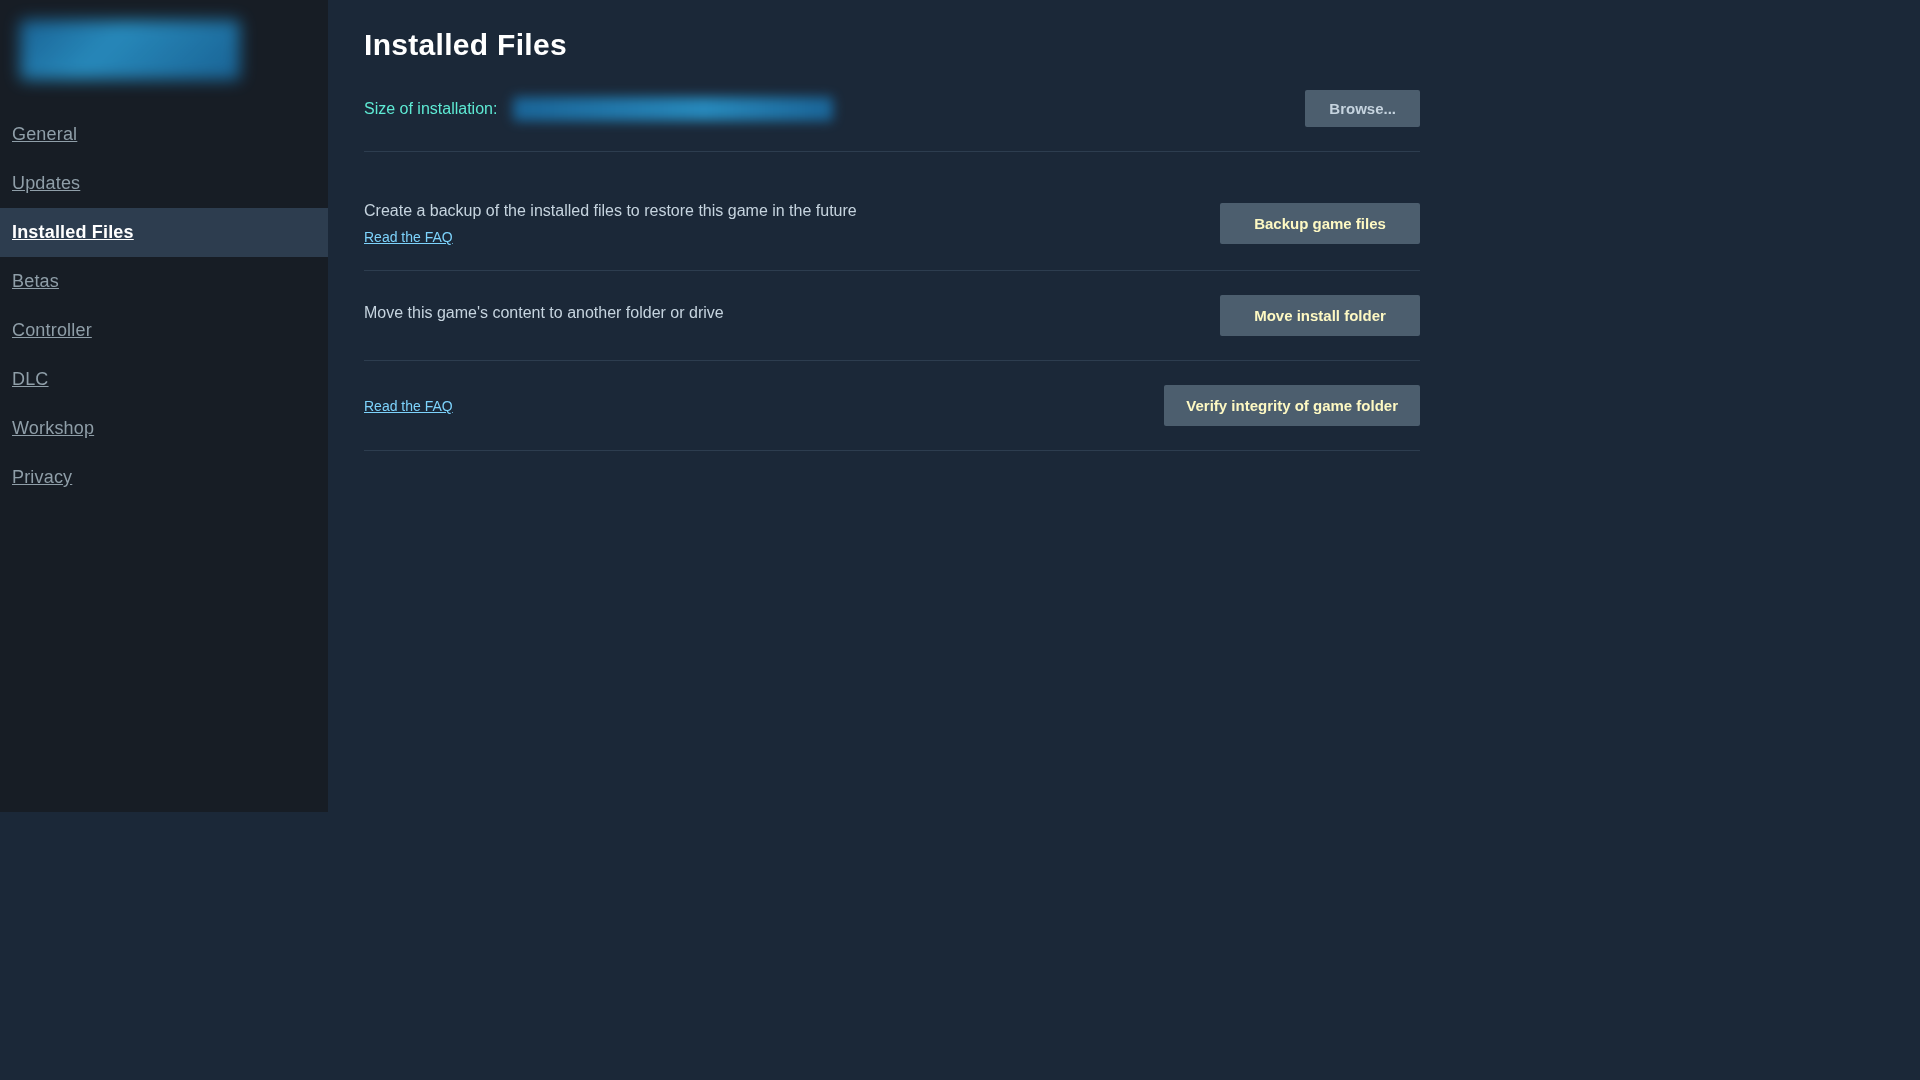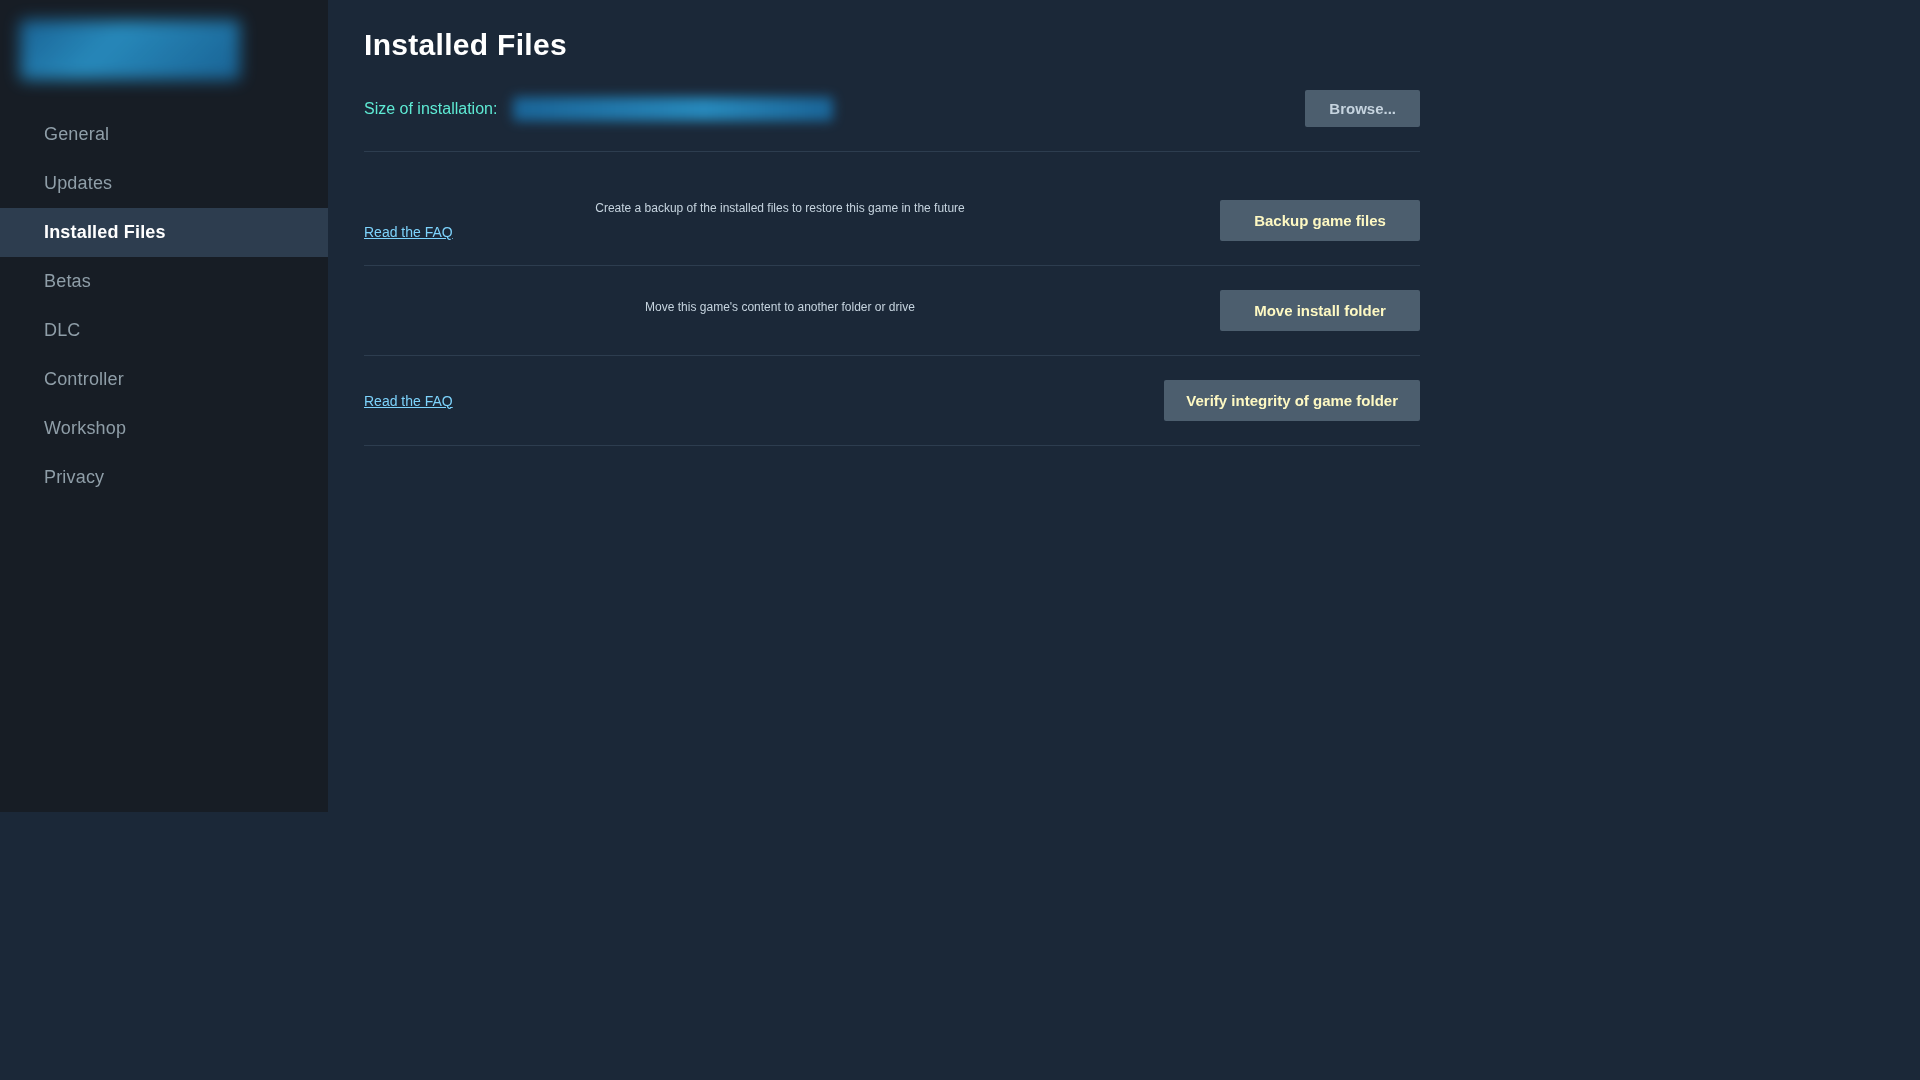--- a/index.html
+++ b/index.html
@@ -46,27 +46,28 @@
       opacity: 0.85;
     }
 
     .sidebar-nav {
       display: flex;
       flex-direction: column;
       padding: 10px 0;
     }
 
     .nav-item {
-      padding: 14px 44px;
+      padding: 14px 12px;
       font-size: 18px;
       color: #8f9ea8;
       cursor: pointer;
       transition: background 0.15s, color 0.15s;
       font-weight: 400;
       letter-spacing: 0.01em;
+      text-decoration: underline;
     }
 
     .nav-item.active {
       background: #2d3d4f;
       color: #ffffff;
       font-weight: 600;
     }
 
     
     .main-content {
@@ -130,25 +131,24 @@
       align-items: center;
       padding: 24px 0;
       border-bottom: 1px solid #2d3d4f;
     }
 
     .action-info {
       flex: 1;
     }
 
     .action-description {
-      font-size: 12px;
+      font-size: 16px;
       color: #c6d4df;
       margin-bottom: 6px;
       line-height: 1.4;
-      text-align: center;
     }
 
     .action-link {
       font-size: 14px;
       color: #7dd3fc;
       text-decoration: underline;
       cursor: pointer;
     }
 
     .action-btn {
@@ -173,22 +173,22 @@
 <div class="sidebar">
   <div class="sidebar-logo">
     <div class="logo-blur"></div>
   </div>
   <nav class="sidebar-nav">
 
   <div class="nav-item">General</div>
       <div class="nav-item">Updates</div>
       <div class="nav-item active">Installed Files</div>
       <div class="nav-item">Betas</div>
+      <div class="nav-item">Controller</div>
       <div class="nav-item">DLC</div>
-      <div class="nav-item">Controller</div>
       <div class="nav-item">Workshop</div>
       <div class="nav-item">Privacy</div>
     </nav>
 </div>
 
 <div class="main-content">
   <h1 class="page-title">Installed Files</h1>
 
   <div class="size-row">
     <span class="size-label">Size of installation:</span>

